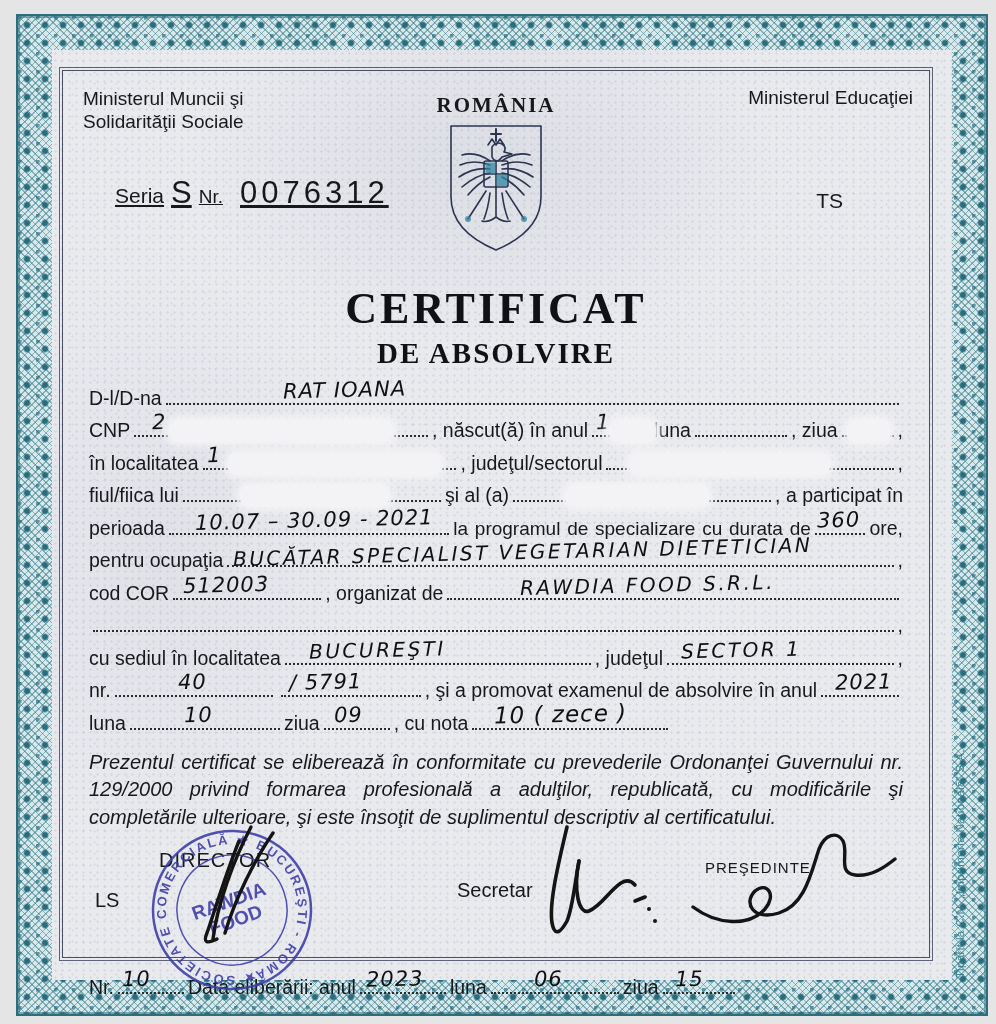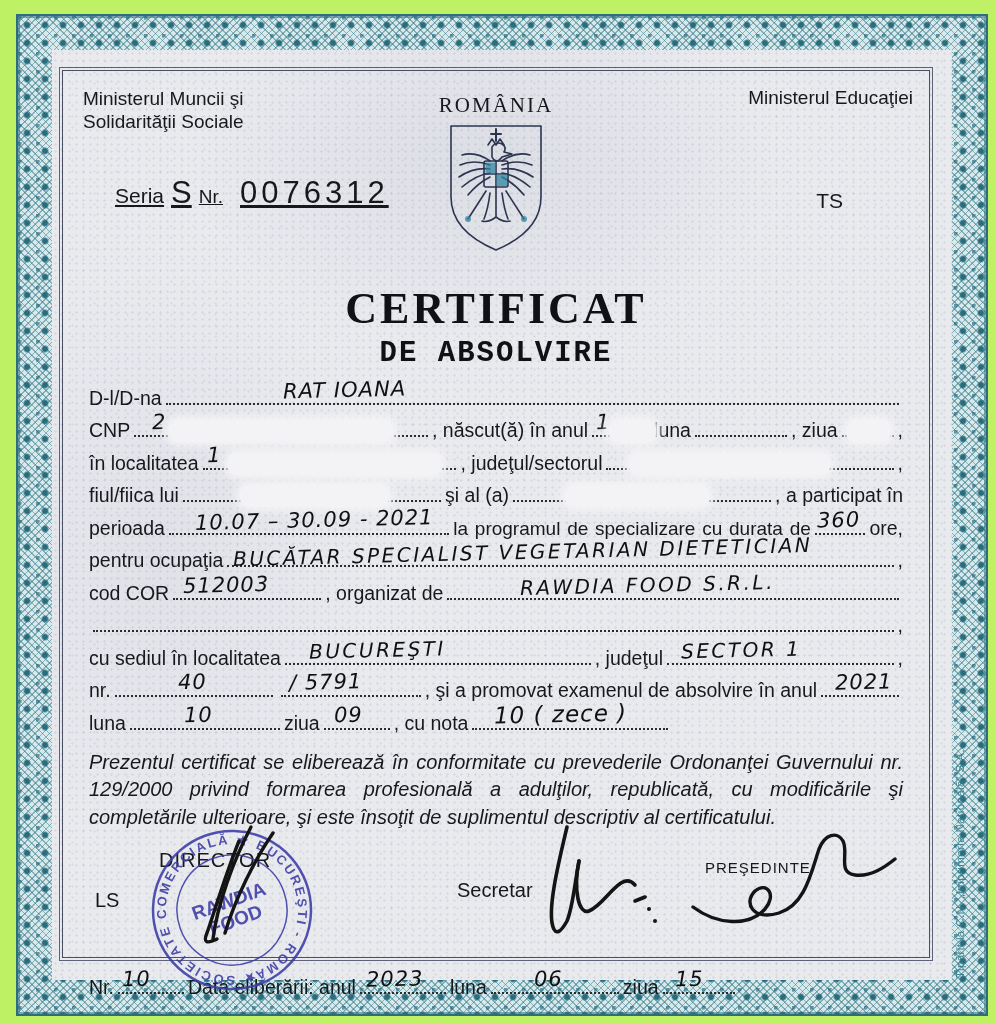--- a/index.html
+++ b/index.html
@@ -1,19 +1,19 @@
 <!DOCTYPE html>
 <html><head>
 <meta charset="utf-8">
 <style>
   * { margin:0; padding:0; box-sizing:border-box; }
   html,body { background:#ffffff; }
   .page{
     position:relative; width:996px; height:1024px; overflow:hidden;
-    background:#bef264;
+    background:#e5e5e5;
     font-family:"Liberation Sans", sans-serif; color:#17181c;
   }
   
   .frame{
     position:absolute; left:16px; top:14px; right:8px; bottom:8px;
     background-color:#d9e8ea;
     background-image:
       radial-gradient(circle at 9px 9px, rgba(33,104,120,0.95) 2.3px, rgba(33,104,120,0) 4.2px),
       radial-gradient(circle at 1px 1px, rgba(33,104,120,0.65) 2px, rgba(33,104,120,0) 3.6px),
       repeating-linear-gradient(45deg, rgba(44,120,136,0.5) 0 1.2px, transparent 1.2px 5px),
@@ -37,33 +37,33 @@
   .paper{
     position:absolute; left:62px; top:70px; width:868px; height:888px;
     border:1.5px solid #4a4f63;
     outline:1px solid #5d6278; outline-offset:2px;
     padding:0 26px;
   }
   
   .min-left{ position:absolute; left:20px; top:16px; width:220px; font-size:19px; line-height:23px; }
   .min-right{ position:absolute; right:16px; top:16px; width:210px; font-size:19px; text-align:right; }
   .romania{ position:absolute; left:0; right:0; top:22px; text-align:center;
-    font-family:"Liberation Serif", serif; font-weight:normal; font-size:21px; letter-spacing:2px; }
+    font-family:"Liberation Serif", serif; font-weight:bold; font-size:21px; letter-spacing:2px; }
   .arms{ position:absolute; left:0; right:0; top:50px; text-align:center; }
   .seria-row{ position:absolute; left:52px; top:104px; display:flex; align-items:baseline; gap:7px;text-decoration:underline; }
   .seria-lbl{ font-size:21px; }
   .seria-letter{ font-size:31px; }
   .nr-lbl{ font-size:19px; }
   .serial{ font-size:31px; letter-spacing:4px; margin-left:10px; }
   .ts{ position:absolute; right:86px; top:118px; font-size:21px; }
   
   .title{ position:absolute; left:0; right:0; top:212px; text-align:center;
     font-family:"Liberation Serif", serif; font-weight:bold; font-size:44px; letter-spacing:3px; color:#101114;}
   .subtitle{ position:absolute; left:0; right:0; top:266px; text-align:center;
-    font-family:Liberation Mono, monospace; font-weight:bold; font-size:29px; letter-spacing:2px; color:#101114;}
+    font-family:Liberation Serif, serif; font-weight:bold; font-size:29px; letter-spacing:2px; color:#101114;}
   
   .content{ position:absolute; left:26px; right:26px; top:306px; }
   .line{ display:flex; align-items:flex-end; height:32.5px; font-size:19.5px; }
   .t{ white-space:pre; }
   .field{ position:relative; border-bottom:2.5px dotted #2b2b2e; margin:0 4px 5px 4px; height:22px; }
   .grow{ flex:1 1 auto; }
   .hw{ position:absolute; bottom:1px; white-space:nowrap;
     font-family:"DejaVu Sans", sans-serif; font-style:italic; font-size:21px; color:#101012;
     transform:rotate(-1.4deg); letter-spacing:1px; }
   .hw-sp{ letter-spacing:2.5px; font-size:20px; }

